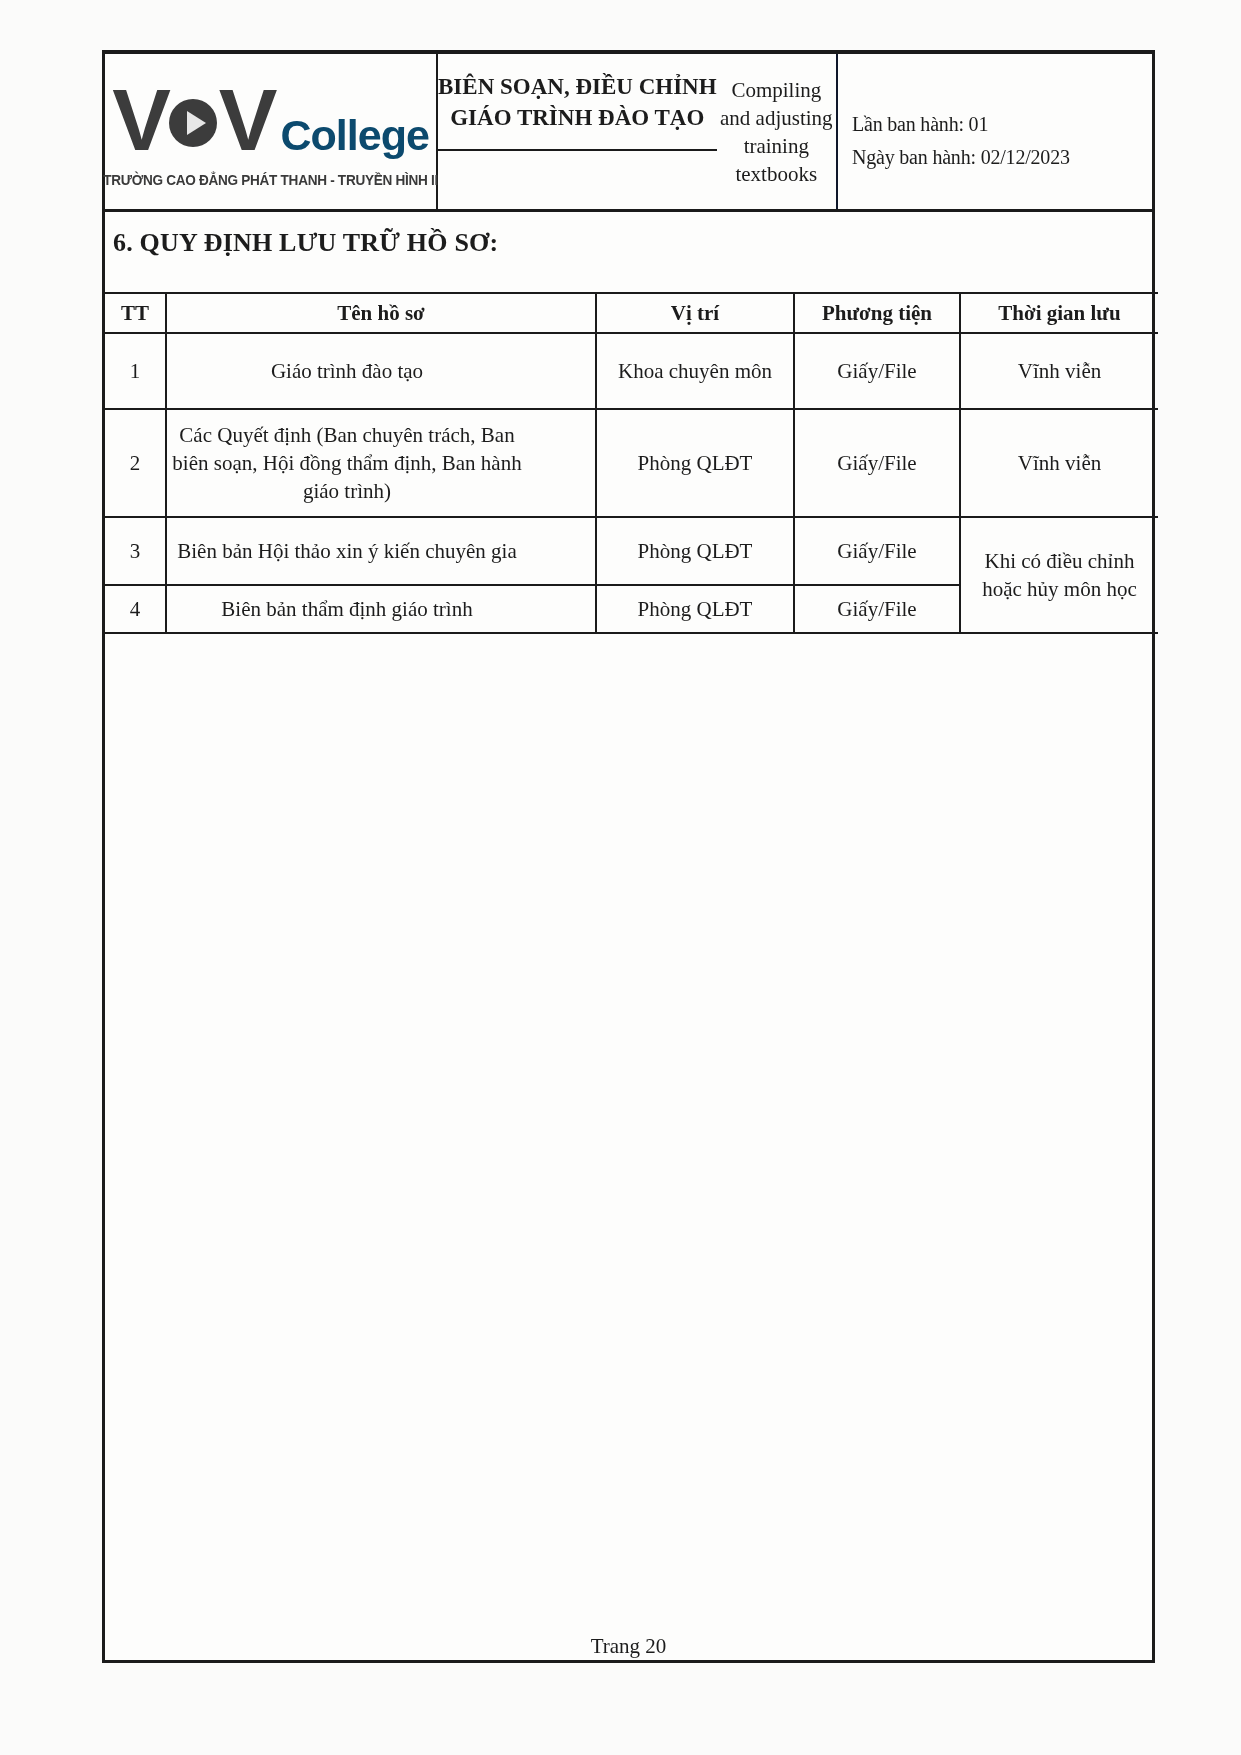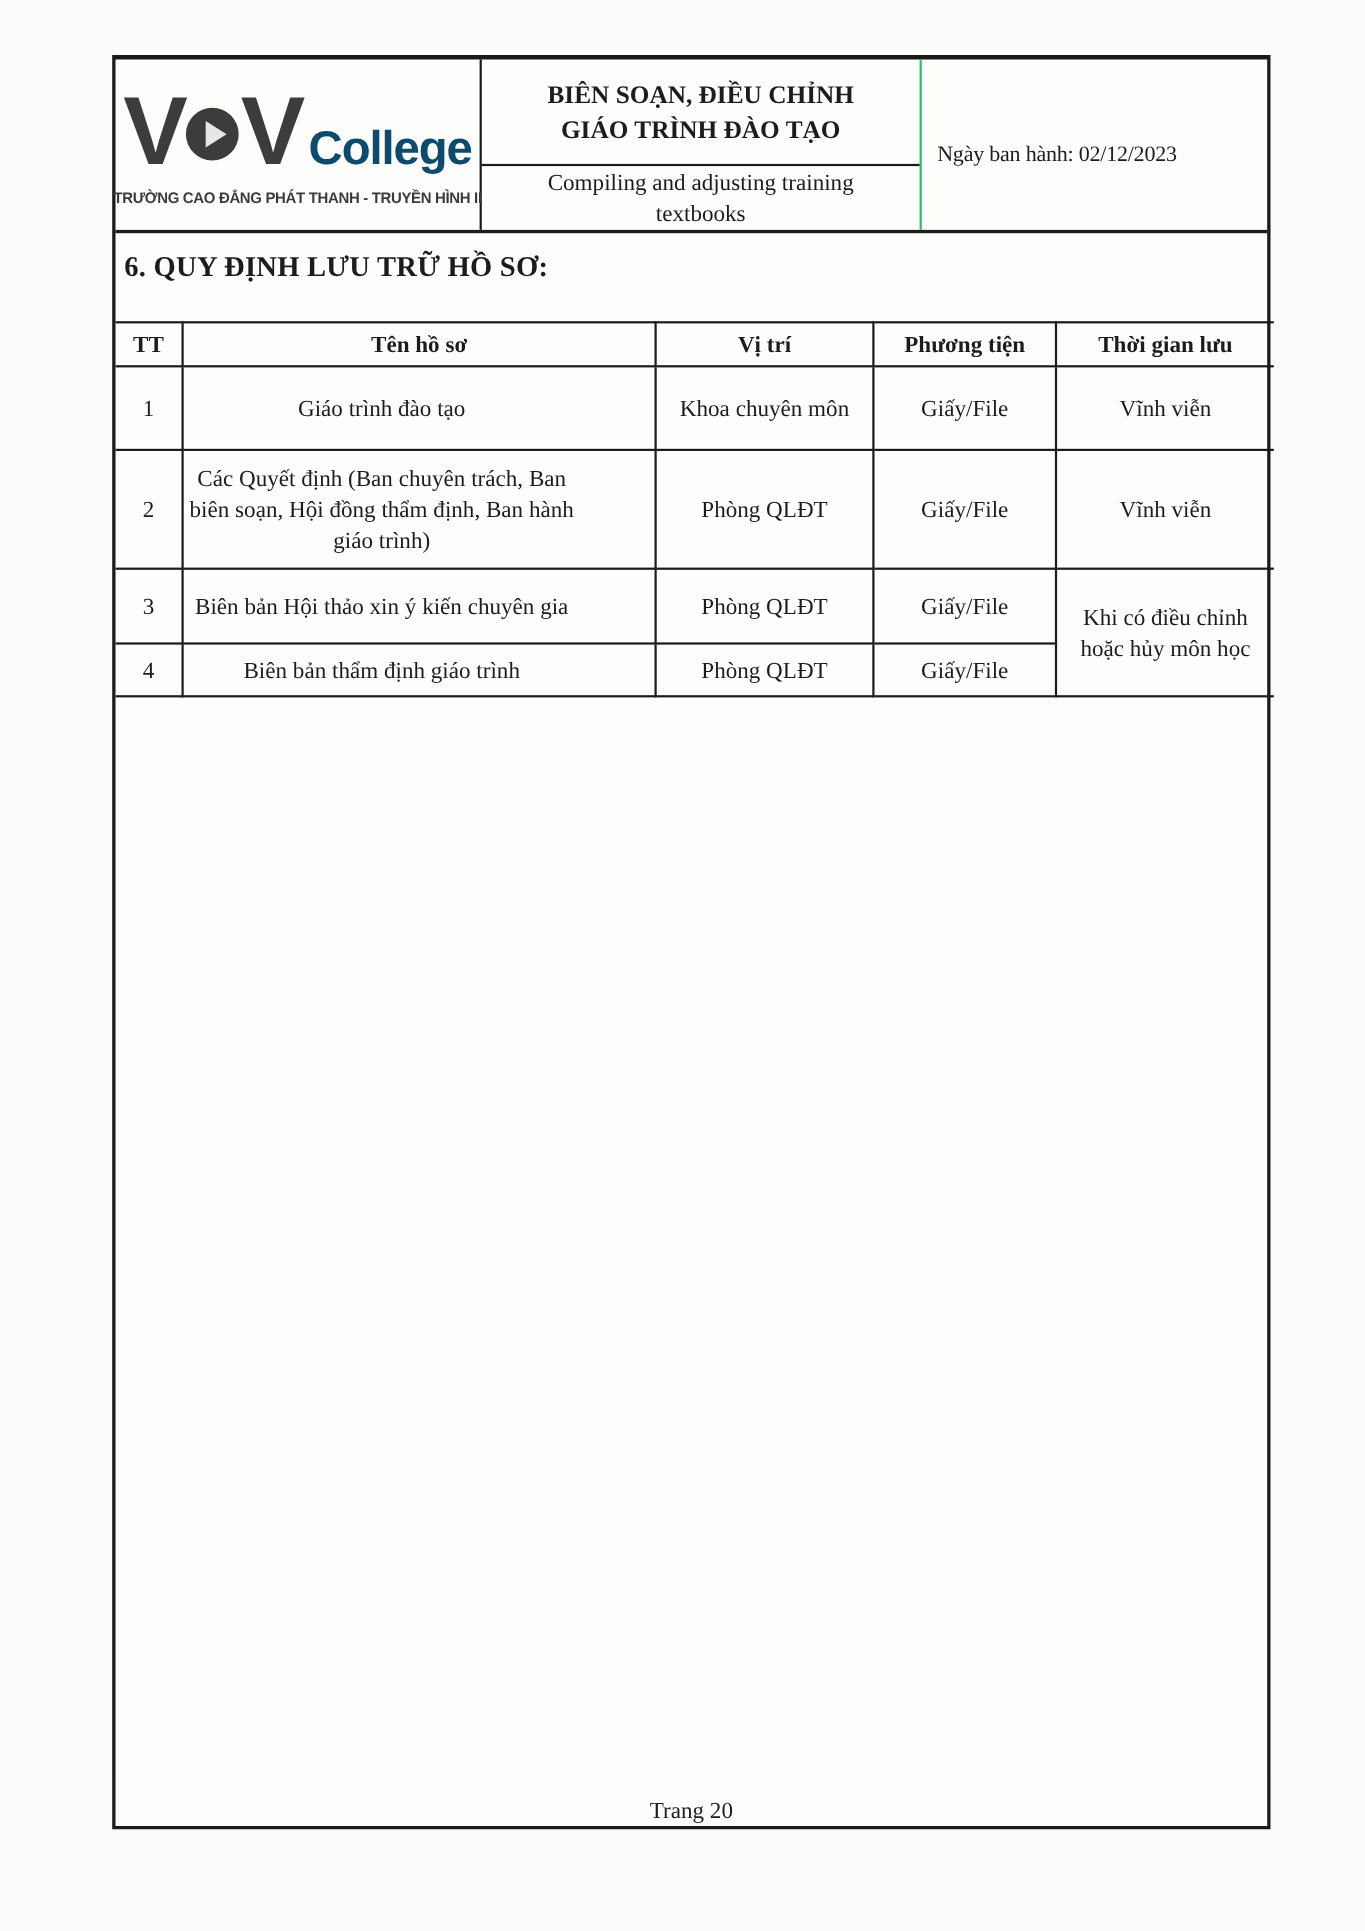--- a/index.html
+++ b/index.html
@@ -18,21 +18,21 @@
     position:absolute;left:102px;top:50px;
     width:1053px;height:1613px;
     border:3px solid #1b1b1b;border-top-width:4px;
     box-sizing:border-box;
     background:#fdfdfc;
   }
 
   
   .hdr{display:flex;height:155px;border-bottom:3px solid #1b1b1b;}
   .hdr-logo{width:331px;box-sizing:border-box;display:flex;flex-direction:column;align-items:center;justify-content:center;padding-top:6px;}
-  .hdr-title{width:402px;box-sizing:border-box;border-left:2px solid #1b1b1b;border-right:2px solid #22c55e;display:flex;flex-direction:column;}
+  .hdr-title{width:402px;box-sizing:border-box;border-left:2px solid #1b1b1b;border-right:2px solid #0f172a;display:flex;flex-direction:row;}
   .hdr-info{flex:1;box-sizing:border-box;display:flex;flex-direction:column;justify-content:center;padding:18px 8px 0 14px;}
 
   .logo-row{display:flex;align-items:baseline;color:#3c3c3c;}
   .logo-vov{font-family:"Liberation Sans",sans-serif;font-weight:bold;font-size:88px;line-height:76px;letter-spacing:-6px;display:inline-flex;align-items:center;}
   .logo-vov .v{display:inline-block;}
   .logo-circle{
     width:48px;height:48px;border-radius:50%;
     background:#3c3c3c;display:inline-flex;align-items:center;justify-content:center;
     margin:0 2px 0 4px;position:relative;top:3px;
   }
@@ -126,20 +126,21 @@
         <div class="title-vi">
           <span>BIÊN SOẠN, ĐIỀU CHỈNH</span>
           <span>GIÁO TRÌNH ĐÀO TẠO</span>
         </div>
         <div class="title-en">
           <span class="en-wrap">Compiling and adjusting training textbooks</span>
         </div>
       </div>
 
       <div class="hdr-info">
+        <div class="info-line">Lần ban hành: 01</div>
         <div class="info-line">Ngày ban hành: 02/12/2023</div>
       </div>
     </div>
 
     <div class="section-heading">6. QUY ĐỊNH LƯU TRỮ HỒ SƠ:</div>
 
     <table class="records">
       <colgroup>
         <col class="c-tt">
           <col class="c-name">

